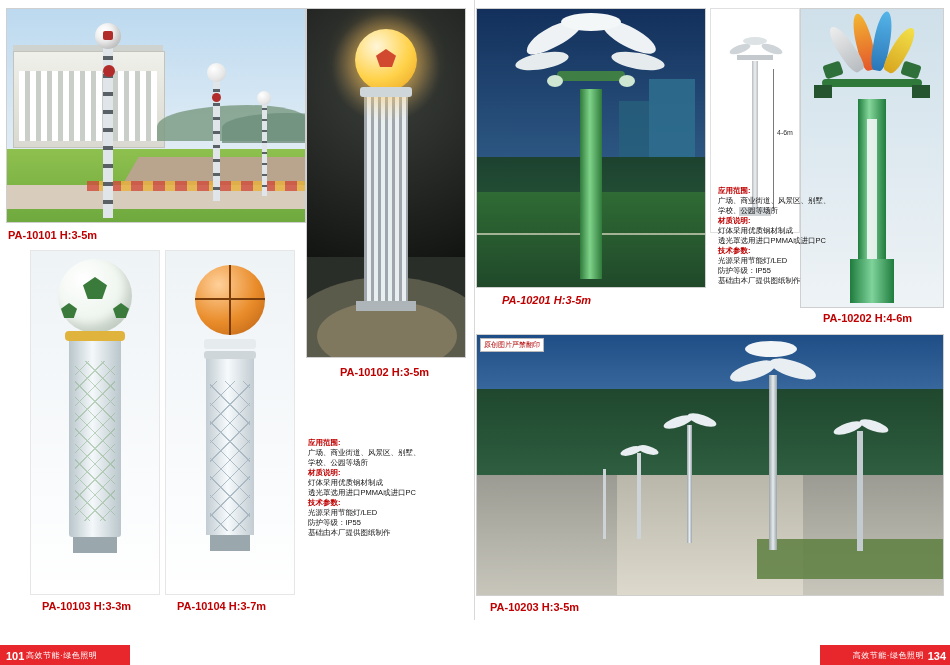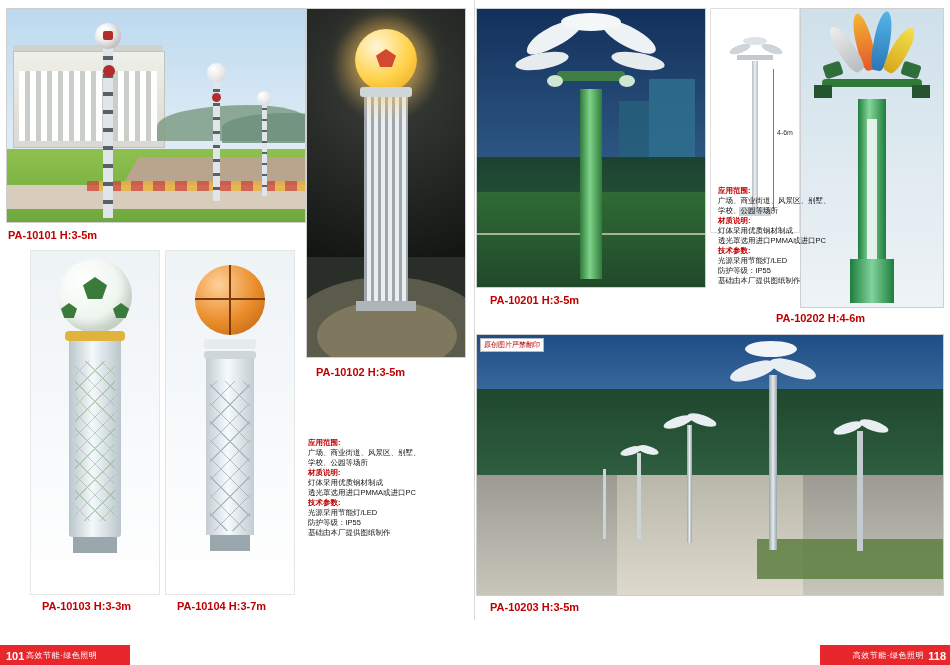--- a/index.html
+++ b/index.html
@@ -172,41 +172,41 @@
     <div style="position:absolute;left:50%;margin-left:-55px;top:4px;width:110px;height:110px;border-radius:50%;
          background:radial-gradient(circle,rgba(255,210,120,.55),rgba(255,190,90,0) 70%);"></div>
 
     <div class="ball" style="left:50%;margin-left:-31px;top:20px;width:62px;height:62px;
         background:radial-gradient(circle at 35% 28%,#fff6d8,#ffd24a 55%,#e8a020);
         box-shadow:0 0 22px 8px rgba(255,190,80,.45);"></div>
     <div style="position:absolute;left:50%;margin-left:-10px;top:40px;width:20px;height:18px;
          background:#d1492f;clip-path:polygon(50% 0,100% 38%,80% 100%,20% 100%,0 38%);"></div>
     <div style="position:absolute;left:50%;margin-left:-26px;top:78px;width:52px;height:10px;background:#cfd6da;border-radius:3px;"></div>
   </div>
-  <div class="cap" style="left:300px;top:366px;padding-left:16px;">PA-10102 H:3-5m</div>
+  <div class="cap" style="left:324px;top:366px;padding-left:16px;">PA-10102 H:3-5m</div>
 
   <div class="photo" id="p3" style="left:476px;top:8px;width:230px;height:280px;">
     <div class="sky"></div>
     <div class="bldg"></div>
     <div class="bldg2"></div>
     <div class="trees"></div>
     <div class="court"></div>
     <div class="line"></div>
     <div class="gpole"></div>
 
     <div style="position:absolute;left:50%;margin-left:-68px;top:18px;width:60px;height:20px;background:#eef2f4;border-radius:50% 50% 50% 50%/60% 60% 40% 40%;transform:rotate(-28deg);"></div>
     <div style="position:absolute;left:50%;margin-left:8px;top:18px;width:60px;height:20px;background:#eef2f4;border-radius:50%;transform:rotate(28deg);"></div>
     <div style="position:absolute;left:50%;margin-left:-30px;top:4px;width:60px;height:18px;background:#f4f7f8;border-radius:50%;"></div>
     <div style="position:absolute;left:50%;margin-left:-76px;top:44px;width:54px;height:16px;background:#e6ebee;border-radius:50%;transform:rotate(-10deg);"></div>
     <div style="position:absolute;left:50%;margin-left:20px;top:44px;width:54px;height:16px;background:#e6ebee;border-radius:50%;transform:rotate(10deg);"></div>
     <div style="position:absolute;left:50%;margin-left:-34px;top:62px;width:68px;height:10px;background:#3f7e45;border-radius:4px;"></div>
     <div class="lamp-head" style="left:50%;margin-left:-44px;top:66px;width:16px;height:12px;background:#cfe6d2;"></div>
     <div class="lamp-head" style="left:50%;margin-left:28px;top:66px;width:16px;height:12px;background:#cfe6d2;"></div>
   </div>
-  <div class="cap" style="left:490px;top:294px;">PA-10201 H:3-5m</div>
+  <div class="cap" style="left:502px;top:294px;font-style:italic;">PA-10201 H:3-5m</div>
 
   <div class="photo" id="p4" style="left:710px;top:8px;width:90px;height:225px;background:#fff;border-color:#e0e0e0;">
     <div style="position:absolute;left:50%;margin-left:-26px;top:36px;width:22px;height:8px;background:#cfd4d8;border-radius:50%;transform:rotate(-20deg);"></div>
     <div style="position:absolute;left:50%;margin-left:6px;top:36px;width:22px;height:8px;background:#cfd4d8;border-radius:50%;transform:rotate(20deg);"></div>
     <div style="position:absolute;left:50%;margin-left:-12px;top:28px;width:24px;height:8px;background:#dde2e5;border-radius:50%;"></div>
     <div style="position:absolute;left:50%;margin-left:-18px;top:46px;width:36px;height:5px;background:#c4c9cd;"></div>
     <div class="dpole"></div>
     <div class="dbase"></div>
     <div class="dim"></div>
     <div class="dimtxt">4-6m</div>
@@ -225,21 +225,21 @@
          background:linear-gradient(#ededed,#b7bcc0);transform:rotate(-34deg);"></div>
     <div style="position:absolute;left:50%;margin-left:20px;top:16px;width:16px;height:50px;border-radius:60% 60% 40% 40%;
          background:linear-gradient(#f3e04a,#d8a61f);transform:rotate(30deg);"></div>
     <div style="position:absolute;left:50%;margin-left:-48px;top:54px;width:18px;height:14px;background:#2f6f3a;border-radius:3px;transform:rotate(-18deg);"></div>
     <div style="position:absolute;left:50%;margin-left:30px;top:54px;width:18px;height:14px;background:#2f6f3a;border-radius:3px;transform:rotate(18deg);"></div>
     <div style="position:absolute;left:50%;margin-left:-50px;top:70px;width:100px;height:8px;background:#2f7a3b;border-radius:4px;"></div>
     <div style="position:absolute;left:50%;margin-left:-58px;top:76px;width:18px;height:13px;background:#24552e;"></div>
     <div style="position:absolute;left:50%;margin-left:40px;top:76px;width:18px;height:13px;background:#24552e;"></div>
     <div style="position:absolute;left:50%;margin-left:-22px;top:250px;width:44px;height:44px;background:linear-gradient(90deg,#1f7c3d,#7fd39b,#1f7c3d);"></div>
   </div>
-  <div class="cap" style="left:776px;top:312px;">PA-10202 H:4-6m</div>
+  <div class="cap" style="left:823px;top:312px;">PA-10202 H:4-6m</div>
 
   <div class="spec" style="left:718px;top:186px;">
     <div class="hdr">应用范围:</div>
     <div>广场、商业街道、风景区、别墅、</div>
     <div>学校、公园等场所</div>
     <div class="hdr">材质说明:</div>
     <div>灯体采用优质钢材制成</div>
     <div>透光罩选用进口PMMA或进口PC</div>
     <div class="hdr">技术参数:</div>
     <div>光源采用节能灯/LED</div>
@@ -318,16 +318,16 @@
   </div>
   <div class="note" style="left:480px;top:338px;">原创图片严禁翻印</div>
   <div class="cap" style="left:490px;top:601px;">PA-10203 H:3-5m</div>
 
   <div class="footbar">
     <div class="foot-left"></div>
     <div class="foot-right"></div>
     <div class="foot-num" style="left:6px;">101</div>
     <div class="foot-txt" style="left:26px;">高效节能·绿色照明</div>
     <div class="foot-txt" style="right:26px;">高效节能·绿色照明</div>
-    <div class="foot-num" style="right:4px;">118</div>
+    <div class="foot-num" style="right:4px;">134</div>
   </div>
 
 </div>
 
 </body></html>

